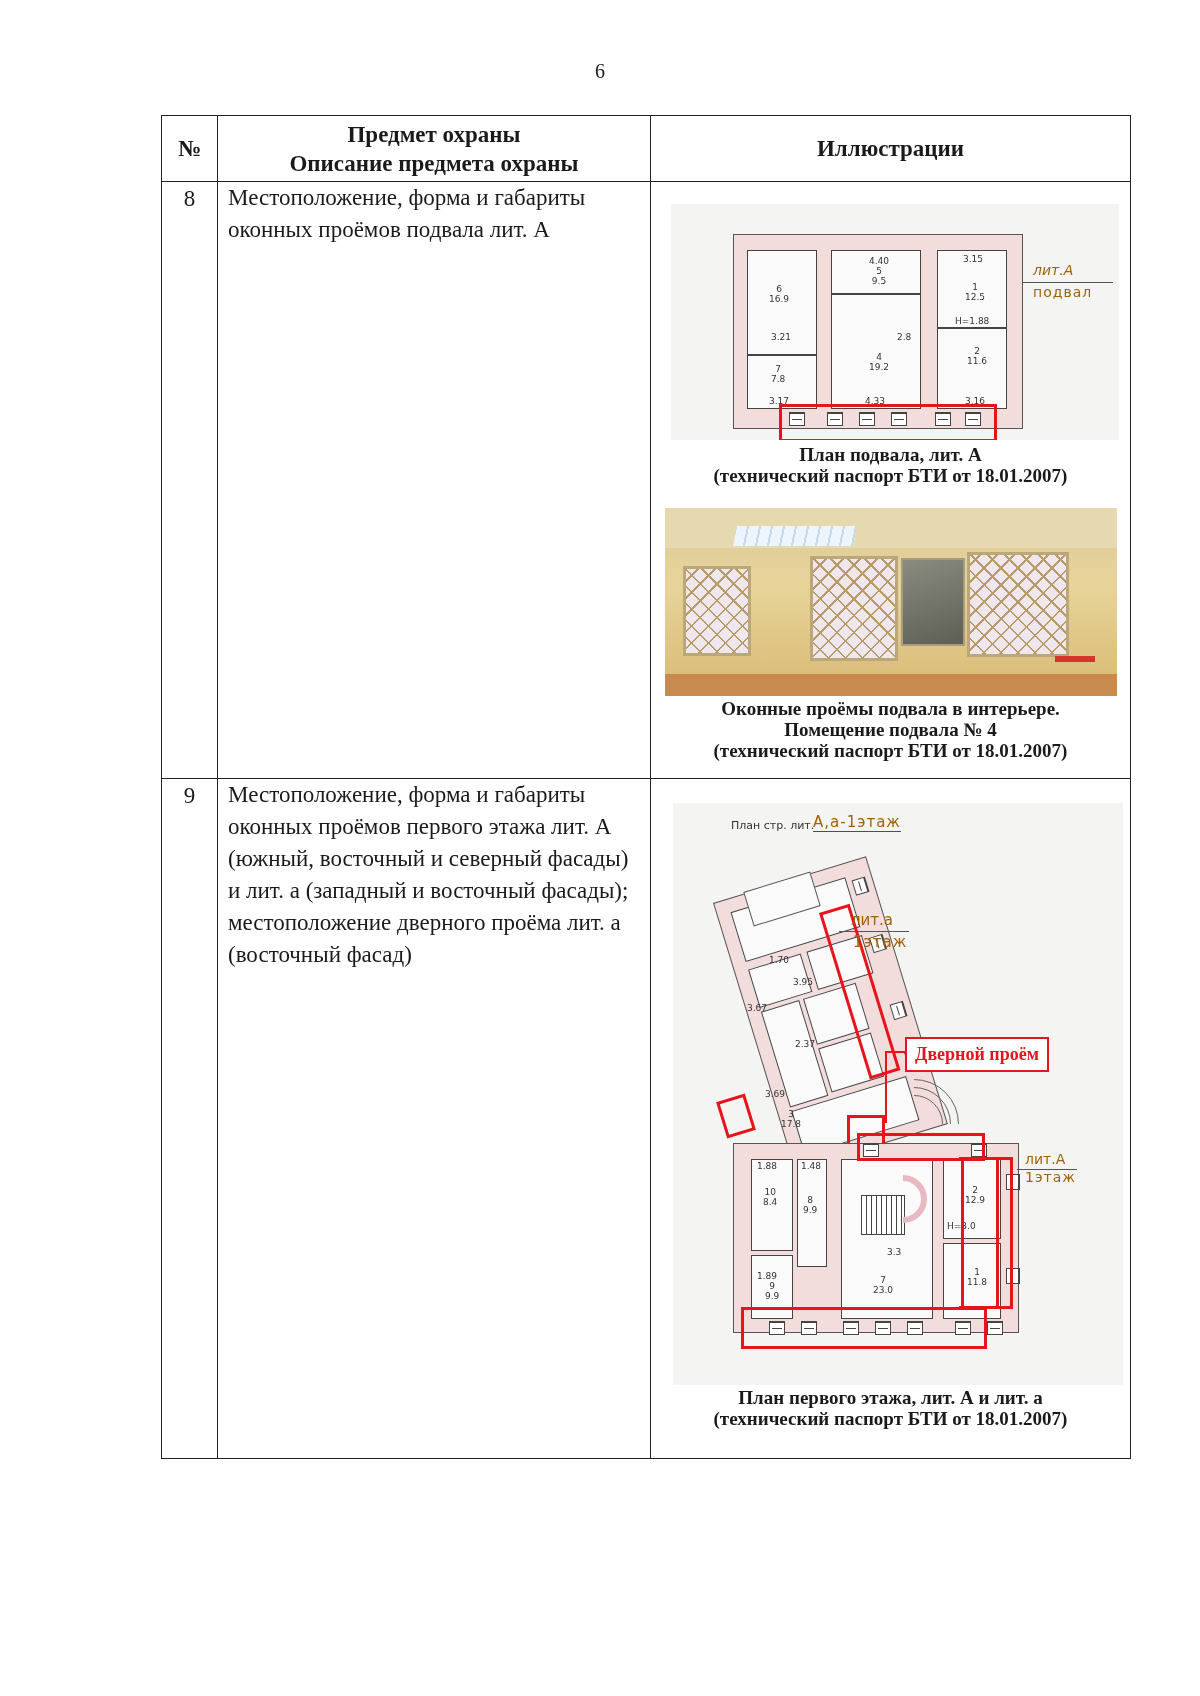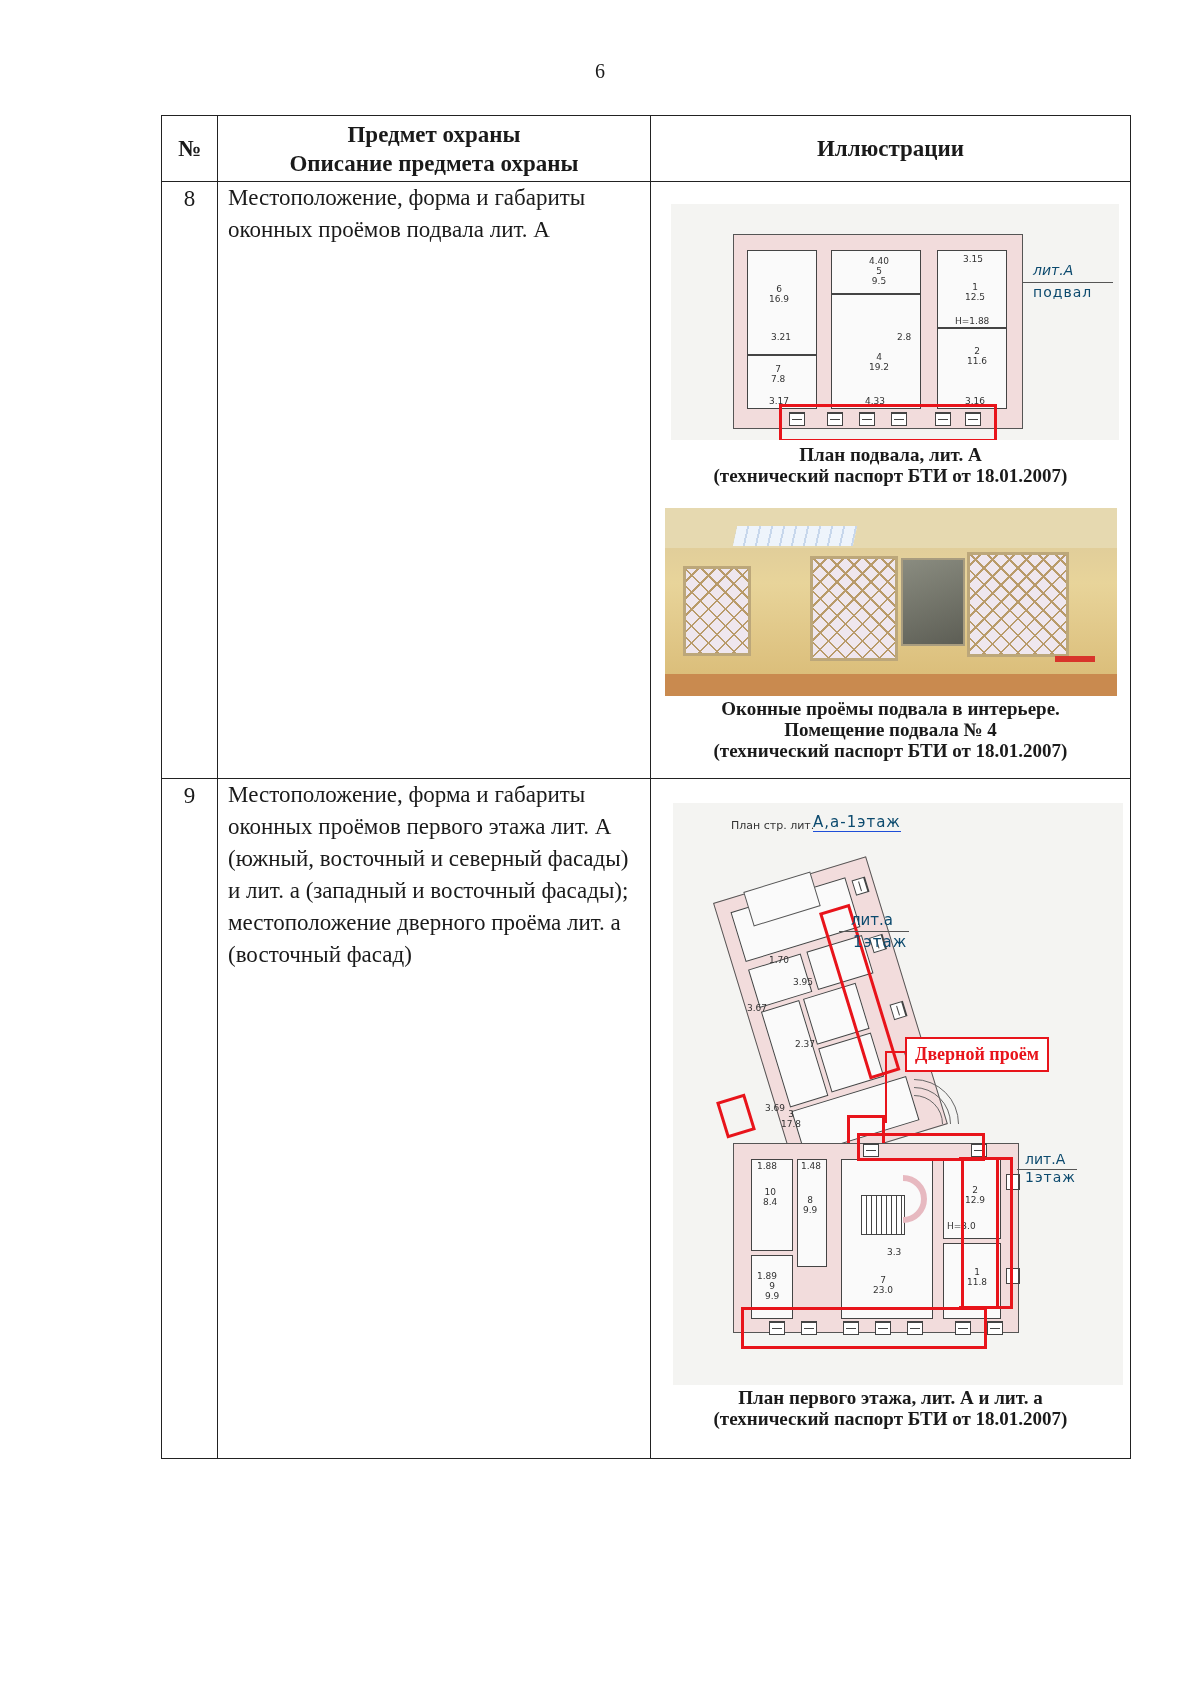--- a/index.html
+++ b/index.html
@@ -25,21 +25,21 @@
   .caption { text-align: center; font-size: 19px; line-height: 21px; font-weight: bold; }
 
   
   .plan { position: relative; background: #f4f4f2; overflow: hidden; }
   .wall { position: absolute; background: #f2dcdc; border: 1px solid #555; }
   .room { position: absolute; background: #fafafa; border: 1.5px solid #444; }
   .rlabel { position: absolute; font-family: "DejaVu Sans", sans-serif; font-size: 9px; color: #333; text-align: center; line-height: 10px; }
   .redbox { position: absolute; border: 3.5px solid #e8141b; }
   .win { position: absolute; width: 16px; height: 14px; border: 1px solid #444; border-top: 2px solid #444; background: #fff; }
   .win::after { content: ""; position: absolute; left: 2px; right: 2px; top: 5px; border-top: 1px solid #444; }
-  .plan-label { position: absolute; font-family: "DejaVu Sans", sans-serif; color: #0c4a6e; }
+  .plan-label { position: absolute; font-family: "DejaVu Sans", sans-serif; color: #a16207; }
 
   .photo { position: relative; overflow: hidden; background: linear-gradient(180deg, #d9c79a 0%, #e8d49a 40%, #d8b973 100%); }
   .photo .ceiling { position: absolute; left: 0; top: 0; width: 100%; height: 40px; background: #e6d9b0; }
   .photo .lamp { position: absolute; left: 70px; top: 18px; width: 120px; height: 20px; background: repeating-linear-gradient(90deg, #eef4fb 0 10px, #c7d7ec 10px 12px); transform: skewX(-12deg); }
   .photo .window { position: absolute; border: 3px solid #bca77a; background-color: #efe7ee;
       background-image: repeating-linear-gradient(45deg, transparent 0 10px, #b99b6a 10px 12px), repeating-linear-gradient(-45deg, transparent 0 10px, #b99b6a 10px 12px); }
   .photo .mirror { position: absolute; background: linear-gradient(160deg, #8a8c80, #5d5e55); border: 2px solid #a89c7f; }
   .photo .sill { position: absolute; left: 0; bottom: 0; width: 100%; height: 22px; background: #c98a4f; }
   .photo .redtag { position: absolute; background: #d8342b; }
 
@@ -147,21 +147,21 @@
           <div class="win" style="left:138px;top:20px;transform:rotate(90deg);"></div>
           <div class="win" style="left:138px;top:80px;transform:rotate(90deg);"></div>
           <div class="win" style="left:138px;top:150px;transform:rotate(90deg);"></div>
           <div class="win" style="left:138px;top:200px;transform:rotate(90deg);"></div>
         </div>
         <div style="position:absolute;left:74px;top:78px;width:70px;height:36px;border:1px solid #555;background:#fafafa;transform:rotate(-17deg);"></div>
         <span class="rlabel" style="left:96px;top:152px;">1.70</span>
         <span class="rlabel" style="left:120px;top:174px;">3.95</span>
         <span class="rlabel" style="left:74px;top:200px;">3.67</span>
         <span class="rlabel" style="left:122px;top:236px;">2.37</span>
-        <span class="rlabel" style="left:92px;top:300px;">3.69</span>
+        <span class="rlabel" style="left:92px;top:286px;">3.69</span>
         <span class="rlabel" style="left:108px;top:306px;"><span>3</span><br><span>17.8</span></span>
 
         <div class="redbox" style="left:146px;top:110px;width:32px;height:174px;transform:rotate(-17deg);transform-origin:top left;"></div>
         <div class="redbox" style="left:48px;top:294px;width:30px;height:38px;transform:rotate(-17deg);"></div>
         <div class="redbox" style="left:174px;top:312px;width:38px;height:34px;"></div>
 
         <div style="position:absolute;left:196px;top:276px;width:90px;height:90px;border:1px solid #666;border-radius:50%;clip-path:inset(0 0 50% 50%);"></div>
         <div style="position:absolute;left:204px;top:284px;width:74px;height:74px;border:1px solid #666;border-radius:50%;clip-path:inset(0 0 50% 50%);"></div>
         <div style="position:absolute;left:212px;top:292px;width:58px;height:58px;border:1px solid #666;border-radius:50%;clip-path:inset(0 0 50% 50%);"></div>
 

